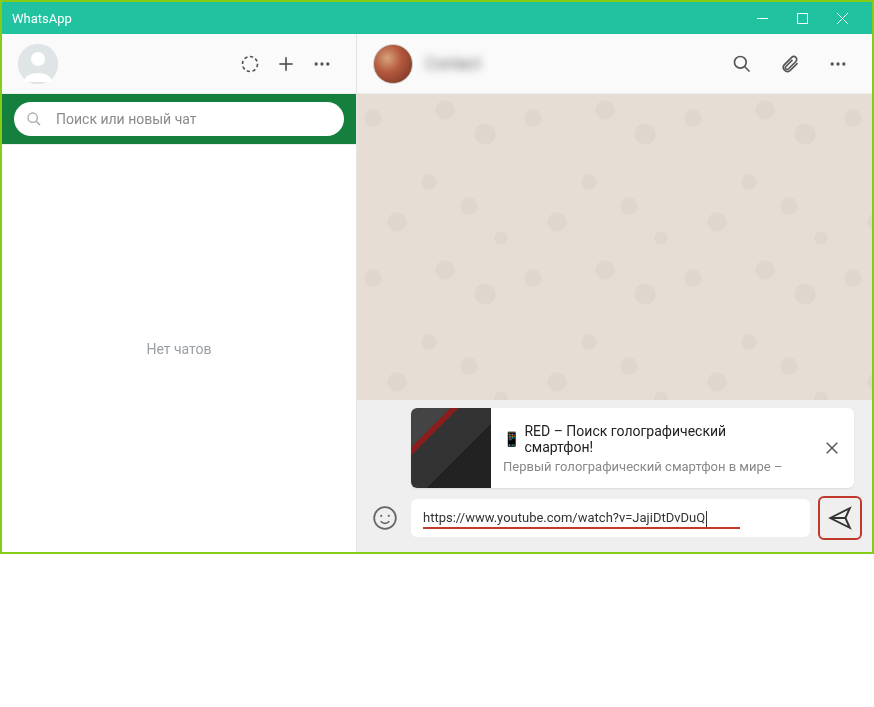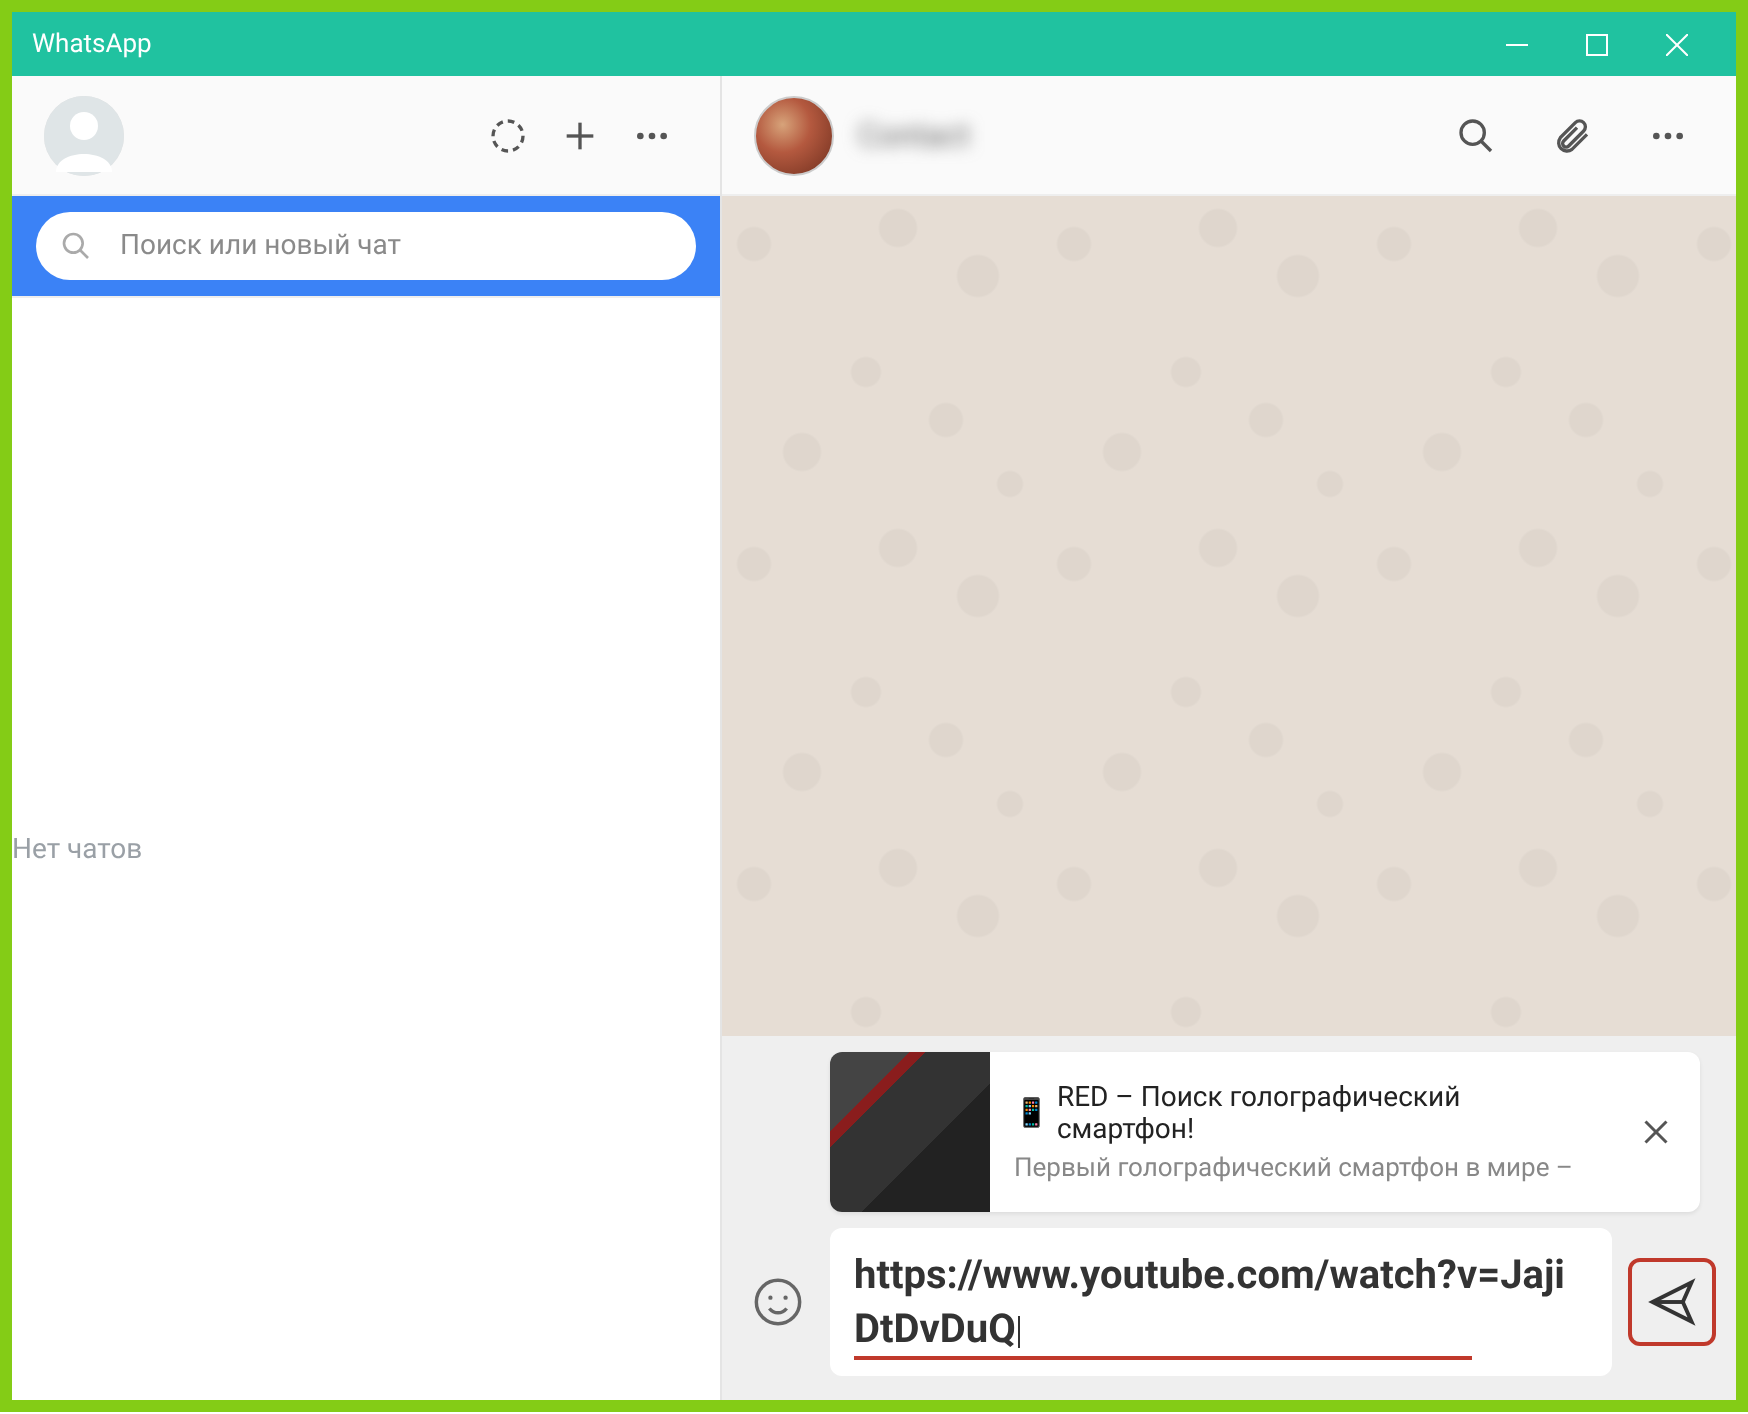--- a/index.html
+++ b/index.html
@@ -1,40 +1,40 @@
 <!DOCTYPE html>
 <html><head>
 <meta charset="utf-8">
 <style>
 * { margin: 0; padding: 0; box-sizing: border-box; font-family: -apple-system, BlinkMacSystemFont, "Segoe UI", Roboto, Arial, sans-serif; }
 html, body { width: 874px; height: 707px; overflow: hidden; background: #fff; }
 
-.window { width: 874px; height: 706px; display: flex; flex-direction: column; border: 6px solid #84cc16; }
+.window { width: 874px; height: 554px; display: flex; flex-direction: column; border: 2px solid #84cc16; }
 
 .titlebar { height: 32px; background: #20c2a0; color: #fff; display: flex; align-items: center; padding: 0 10px; font-size: 13px; }
 .titlebar .title { flex: 1; }
 .titlebar .win-btn { width: 40px; height: 32px; display: flex; align-items: center; justify-content: center; cursor: pointer; }
 .titlebar .win-btn svg { width: 11px; height: 11px; stroke: #fff; fill: none; stroke-width: 1; }
 
 .app-body { flex: 1; display: flex; min-height: 0; }
 
 .sidebar { width: 355px; display: flex; flex-direction: column; border-right: 1px solid #e4e4e4; background: #fff; }
 .sidebar-header { height: 60px; background: #fafafa; display: flex; align-items: center; padding: 0 16px; border-bottom: 1px solid #eee; }
 .avatar-self { width: 40px; height: 40px; border-radius: 50%; background: #e0e0e0; display: flex; align-items: center; justify-content: center; }
 .avatar-self svg { width: 40px; height: 40px; }
 .sidebar-header .spacer { flex: 1; }
 .sidebar-header .hdr-btn { width: 36px; height: 36px; display: flex; align-items: center; justify-content: center; color: #555; cursor: pointer; }
 
-.search-bar { padding: 8px 12px; background: #3b82f6; border-bottom: 1px solid #eee; }
+.search-bar { padding: 8px 12px; background: #15803d; border-bottom: 1px solid #eee; }
 .search-inner { background: #fff; border-radius: 18px; height: 34px; display: flex; align-items: center; padding: 0 12px; gap: 14px; }
 .search-inner svg { flex-shrink: 0; }
 .search-inner input { border: none; outline: none; flex: 1; font-size: 14px; color: #555; background: transparent; }
 .search-inner input::placeholder { color: #8a8a8a; }
 
-.chat-list { flex: 1; display: flex; align-items: center; color: #9aa0a6; font-size: 14px; }
+.chat-list { flex: 1; display: flex; align-items: center; justify-content: center; color: #9aa0a6; font-size: 14px; }
 
 .chat-panel { flex: 1; display: flex; flex-direction: column; min-width: 0; }
 .chat-header { height: 60px; background: #fafafa; display: flex; align-items: center; padding: 0 16px; gap: 12px; border-bottom: 1px solid #eee; }
 .contact-avatar { width: 40px; height: 40px; border-radius: 50%; background: radial-gradient(circle at 35% 35%, #d7a37a 0%, #b4593f 40%, #6f2f1e 100%); border: 1px solid #ccc; }
 .contact-name { filter: blur(4px); color: #666; font-size: 16px; flex: 1; }
 .chat-header .hdr-btn { width: 36px; height: 36px; display: flex; align-items: center; justify-content: center; color: #555; cursor: pointer; }
 
 .chat-bg { flex: 1; background-color: #e6ddd4; position: relative; overflow: hidden; }
 .chat-bg::before {
   content: ""; position: absolute; inset: 0;
@@ -52,21 +52,21 @@
 .composer { background: #efefef; padding: 8px 10px 12px; display: flex; flex-direction: column; gap: 8px; }
 .link-preview { background: #fff; border-radius: 6px; display: flex; align-items: center; margin-left: 44px; margin-right: 8px; overflow: hidden; box-shadow: 0 1px 2px rgba(0,0,0,0.08); position: relative; min-height: 80px; }
 .lp-thumb { width: 80px; height: 80px; flex-shrink: 0; background: linear-gradient(135deg, #444 0 25%, #8a1d1d 25% 30%, #333 30% 60%, #222 60% 100%); }
 .lp-body { padding: 8px 12px; flex: 1; min-width: 0; }
 .lp-title { font-size: 14px; color: #222; margin-bottom: 4px; display: flex; align-items: center; gap: 4px; }
 .lp-desc { font-size: 13px; color: #888; white-space: nowrap; overflow: hidden; text-overflow: ellipsis; }
 .lp-close { width: 44px; display: flex; align-items: center; justify-content: center; cursor: pointer; color: #555; }
 
 .input-row { display: flex; align-items: center; gap: 8px; }
 .emoji-btn { width: 36px; height: 36px; display: flex; align-items: center; justify-content: center; color: #666; cursor: pointer; }
-.msg-input-wrap { flex: 1; background: #fff; border-radius: 6px; padding: 10px 12px; font-size: 20px; color: #333; font-weight: 700; position: relative; line-height: 1.35; word-break: break-all; }
+.msg-input-wrap { flex: 1; background: #fff; border-radius: 6px; padding: 10px 12px; font-size: 13px; color: #333; font-weight: 400; position: relative; line-height: 1.35; word-break: break-all; }
 .msg-input-wrap .underline { position: absolute; bottom: 8px; left: 12px; right: 70px; height: 2px; background: #c0392b; }
 .send-btn { width: 44px; height: 44px; border: 2px solid #c0392b; border-radius: 6px; display: flex; align-items: center; justify-content: center; cursor: pointer; background: #efefef; }
 .send-btn svg { width: 26px; height: 26px; }
 
 .cursor-caret { display: inline-block; width: 1px; height: 16px; background: #333; vertical-align: middle; margin-left: 1px; }
 </style>
 </head>
 <body>
 
 <div class="window">

